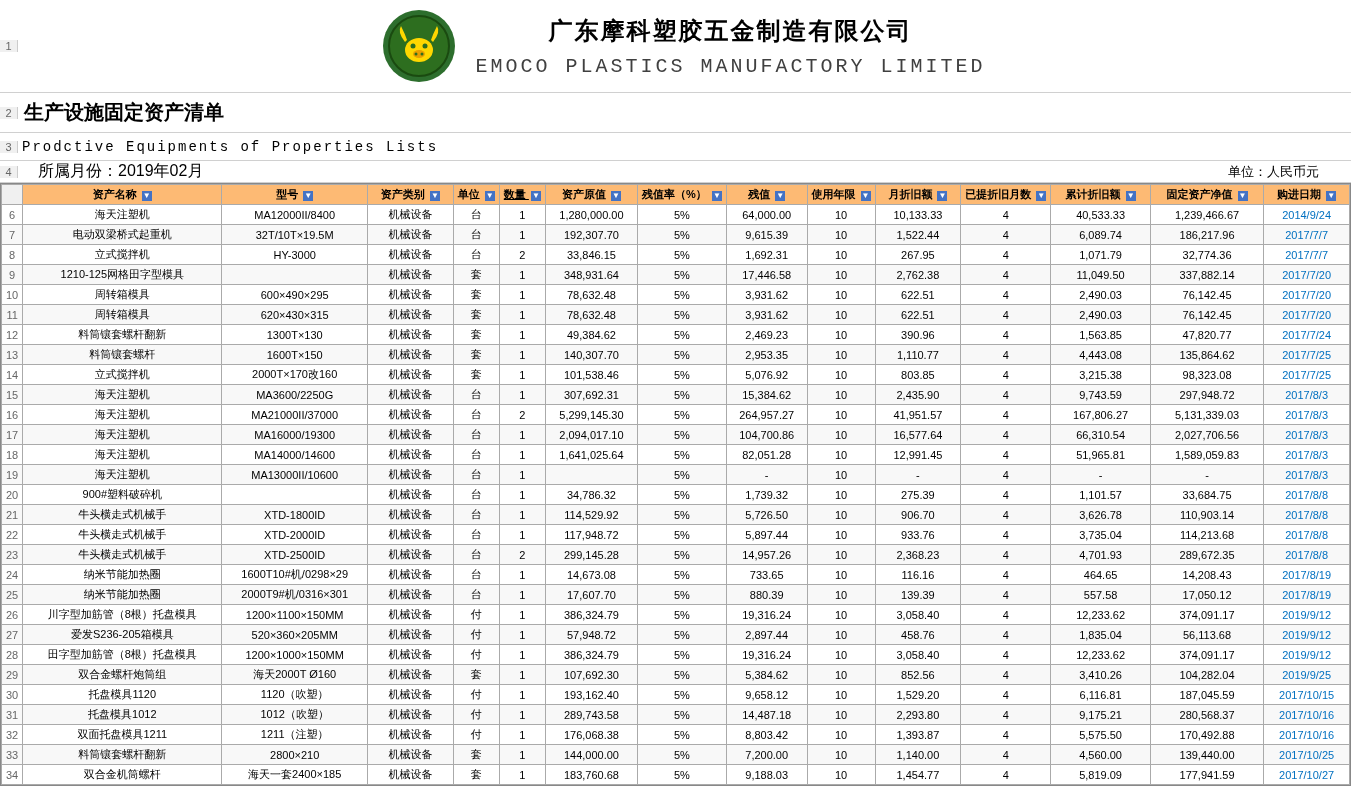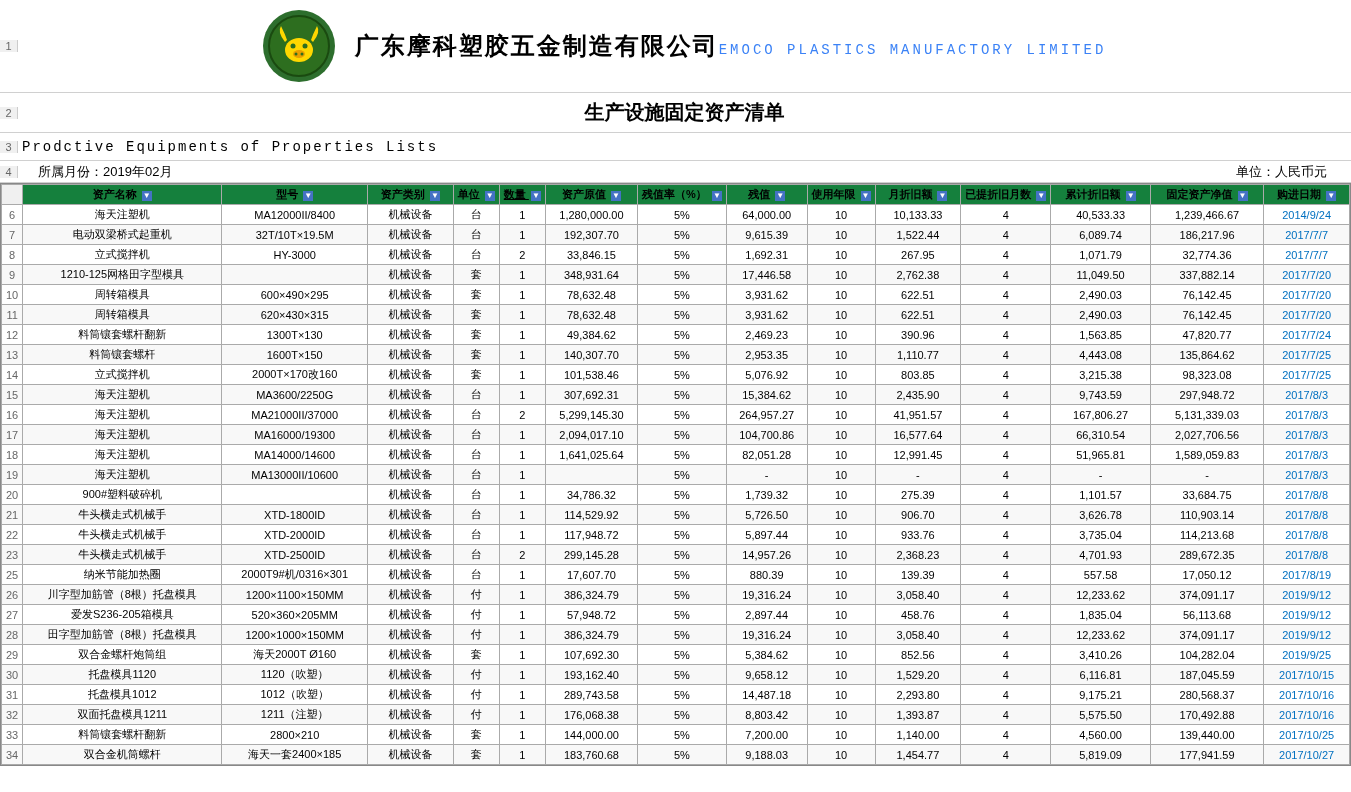--- a/index.html
+++ b/index.html
@@ -46,32 +46,32 @@
       border-radius: 50%;
       display: flex;
       align-items: center;
       justify-content: center;
       margin-right: 20px;
       flex-shrink: 0;
       position: relative;
     }
     .company-text {
       display: flex;
-      flex-direction: row;
+      flex-direction: column;
       align-items: center;
     }
     .company-chinese {
       font-size: 24px;
       font-weight: bold;
       color: #000;
       letter-spacing: 2px;
     }
     .company-english {
-      font-size: 14px;
-      color: #3b82f6;
+      font-size: 20px;
+      color: #404040;
       letter-spacing: 3px;
       font-family: 'Courier New', monospace;
       margin-top: 8px;
     }
     
     .title-row {
       display: flex;
       border-bottom: 1px solid #d0d0d0;
       min-height: 28px;
       align-items: center;
@@ -79,41 +79,41 @@
     
     .info-row {
       display: flex;
       border-bottom: 1px solid #d0d0d0;
       min-height: 22px;
       align-items: center;
     }
     .info-left {
       flex: 1;
       padding-left: 20px;
-      font-size: 13px;
+      font-size: 16px;
     }
     .info-right {
-      padding-right: 24px;
+      padding-right: 32px;
       font-size: 13px;
     }
     
     .data-table {
       width: 100%;
       border-collapse: collapse;
     }
     .data-table th, .data-table td {
       border: 1px solid #aaa;
       padding: 2px 4px;
       font-size: 11px;
       text-align: center;
       white-space: nowrap;
       overflow: hidden;
     }
     .data-table th {
-      background: #15803d;
+      background: #fdba74;
       font-weight: bold;
       font-size: 11px;
     }
     .data-table tr:nth-child(even) td {
       background: #f8f8f8;
     }
     .data-table tr:nth-child(odd) td {
       background: #fff;
     }
     .col-filter {
@@ -174,21 +174,21 @@
       </div>
       <div class="company-text">
         <span class="company-chinese">广东摩科塑胶五金制造有限公司</span>
         <span class="company-english">EMOCO PLASTICS MANUFACTORY LIMITED</span>
       </div>
     </div>
   </div>
 
   <div class="title-row">
     <div class="row-num-col">2</div>
-    <div style="flex:1; text-align:center; font-size:20px; font-weight:bold; padding:6px;">
+    <div style="flex:1; font-size:20px; font-weight:bold; padding:6px;">
       <span>生产设施固定资产清单</span>
     </div>
   </div>
 
   <div class="title-row">
     <div class="row-num-col">3</div>
     <div style="flex:1; text-align:left; font-size:14px; font-family:'Courier New',monospace; letter-spacing:2px; padding:4px;">
       <span>Prodctive Equipments of Properties Lists</span>
     </div>
   </div>
@@ -521,20 +521,37 @@
             <td>5%</td>
             <td>14,957.26</td>
             <td>10</td>
             <td>2,368.23</td>
             <td>4</td>
             <td>4,701.93</td>
             <td>289,672.35</td>
             <td class="date-blue">2017/8/8</td>
           </tr>
           <tr>
+            <td class="row-num">24</td>
+            <td>纳米节能加热圈</td>
+            <td>1600T10#机/0298×29</td>
+            <td>机械设备</td>
+            <td>台</td>
+            <td>1</td>
+            <td>14,673.08</td>
+            <td>5%</td>
+            <td>733.65</td>
+            <td>10</td>
+            <td>116.16</td>
+            <td>4</td>
+            <td>464.65</td>
+            <td>14,208.43</td>
+            <td class="date-blue">2017/8/19</td>
+          </tr>
+          <tr>
             <td class="row-num">25</td>
             <td>纳米节能加热圈</td>
             <td>2000T9#机/0316×301</td>
             <td>机械设备</td>
             <td>台</td>
             <td>1</td>
             <td>17,607.70</td>
             <td>5%</td>
             <td>880.39</td>
             <td>10</td>

